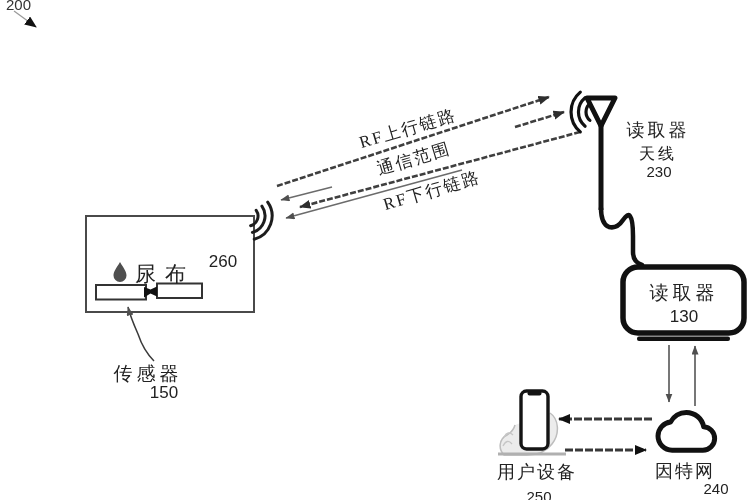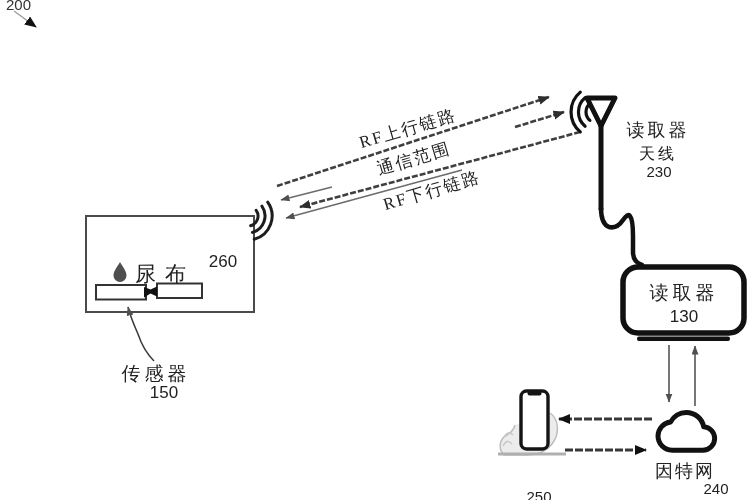--- a/index.html
+++ b/index.html
@@ -16,21 +16,21 @@
     transform:translate(-50%,-50%);
   }
   .cjk   { font-family:"Liberation Serif","DejaVu Serif",serif; }
   .num   { font-family:"Liberation Sans","DejaVu Sans",sans-serif; }
   .uline { text-underline-offset:3px; }
   .rot   { transform:translate(-50%,-50%) rotate(-16.5deg); letter-spacing:2px; }
 
   .lbl-ref       { left:6px;  top:-4px; transform:none; font-size:15px; color:#333; }
   .lbl-diaper    { left:165px; top:250px; font-size:21px; letter-spacing:9px;margin-top:24px; }
   .lbl-diaper-no { left:223px; top:262px; font-size:17px; }
-  .lbl-sensor    { left:156px; top:374px; font-size:19px; letter-spacing:4px; }
+  .lbl-sensor    { left:148px; top:374px; font-size:19px; letter-spacing:4px; }
   .lbl-sensor-no { left:164px; top:393px; font-size:17px; }
   .lbl-uplink    { left:408px; top:129px; font-size:17px; }
   .lbl-range     { left:414px; top:159px; font-size:17px; }
   .lbl-downlink  { left:432px; top:191px; font-size:17px; }
   .lbl-ant1      { left:658px; top:130px; font-size:18px; letter-spacing:3px; }
   .lbl-ant2      { left:658px; top:154px; font-size:16px; letter-spacing:3px; }
   .lbl-ant-no    { left:659px; top:172px; font-size:15px; }
   .lbl-reader    { left:684px; top:293px; font-size:19px; letter-spacing:4px; }
   .lbl-reader-no { left:684px; top:317px; font-size:17px; }
   .lbl-inet      { left:685px; top:471px; font-size:18px; letter-spacing:2px; }
@@ -137,15 +137,16 @@
   <div class="lbl lbl-ant1 cjk">读取器</div>
   <div class="lbl lbl-ant2 cjk">天线</div>
   <div class="lbl lbl-ant-no num">230</div>
 
   <div class="lbl lbl-reader cjk">读取器</div>
   <div class="lbl lbl-reader-no num uline">130</div>
 
   <div class="lbl lbl-inet cjk">因特网</div>
   <div class="lbl lbl-inet-no num">240</div>
 
+  <div class="lbl lbl-dev cjk">用户设备</div>
   <div class="lbl lbl-dev-no num">250</div>
 
 </div>
 
 </body></html>

